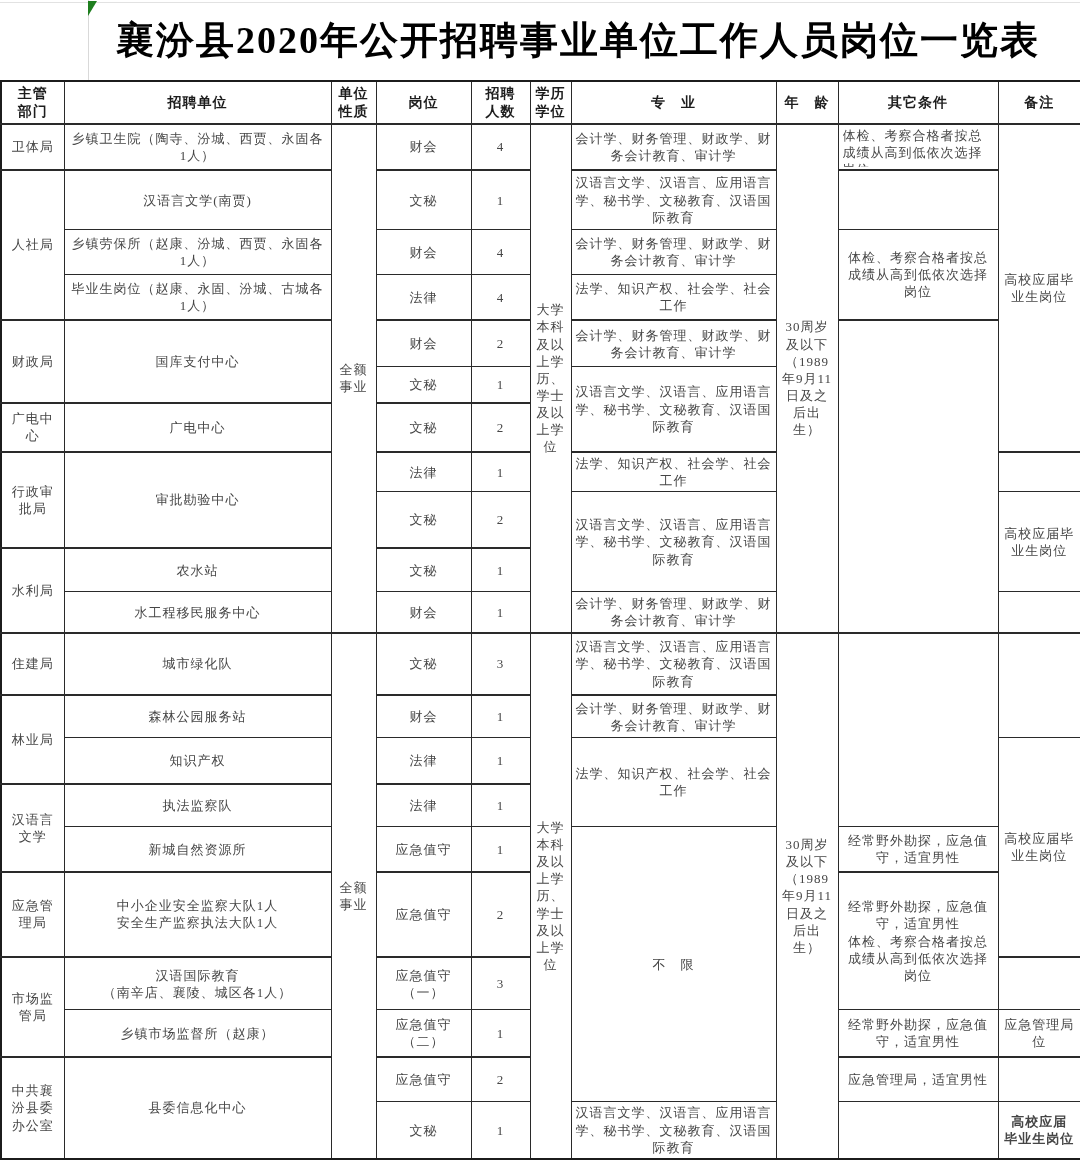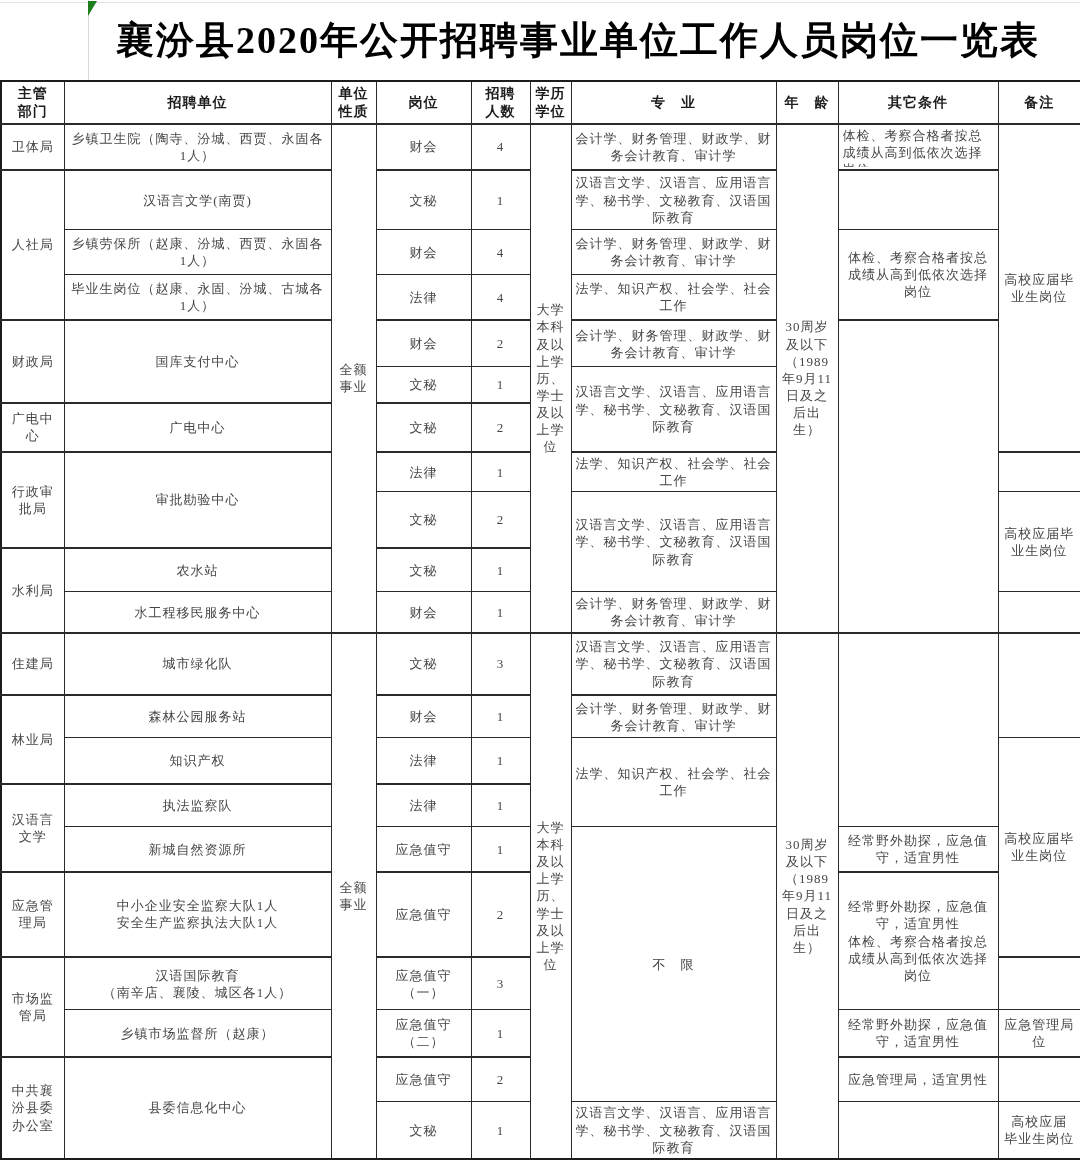--- a/index.html
+++ b/index.html
@@ -17,21 +17,21 @@
   table.grid td{border:1px solid #2a2a2a;font-size:13px;color:#464646;
       text-align:center;vertical-align:middle;padding:2px 4px;
       white-space:pre-line;letter-spacing:1px;line-height:1.32;overflow:hidden;
       font-family:"Liberation Serif", serif;}
   tr.hdr td{font-family:"Liberation Sans", sans-serif;font-weight:bold;color:#1d1d1d;
       font-size:14px;border-bottom-width:2px;letter-spacing:1px;}
   tr.thick td{border-top-width:2px;}
   td.l{text-align:left;}
   td.top{vertical-align:top;}
   .clip{max-height:40px;overflow:hidden;text-align:left;}
-  td.bold{font-weight:normal;color:#0e0e0e;font-size:14px;font-family:"Liberation Sans", sans-serif;margin-top:6px;}
+  td.bold{font-weight:bold;color:#0e0e0e;font-size:14px;font-family:"Liberation Sans", sans-serif;margin-top:6px;}
 </style>
 </head>
 <body>
 
 <div class="page">
   <div class="artifact-hline"></div>
   <div class="artifact-vline"></div>
   <svg class="corner-mark" width="10" height="16">
     <polygon points="0,0 9,0 0,15" fill="#1e7e1e"></polygon>
   </svg>

